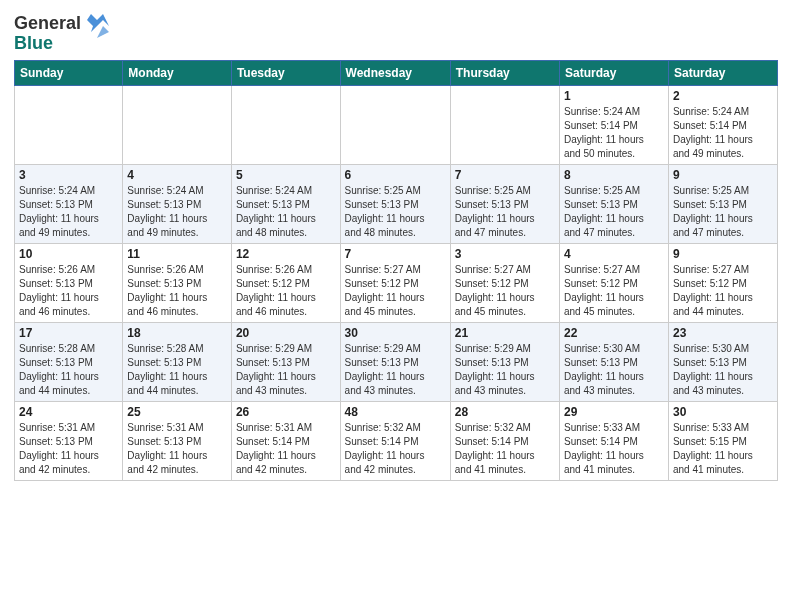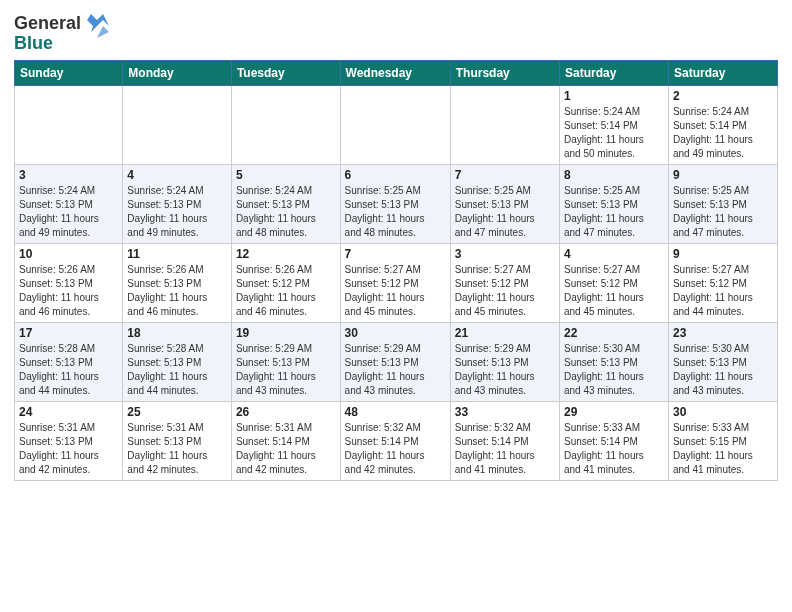--- a/index.html
+++ b/index.html
@@ -267,21 +267,21 @@
 and 44 minutes.</div>
           </td>
           <td>
             <span class="day-num">18</span>
             <div class="day-info" style="white-space: pre-line;">Sunrise: 5:28 AM
 Sunset: 5:13 PM
 Daylight: 11 hours
 and 44 minutes.</div>
           </td>
           <td>
-            <span class="day-num">19</span>
+            <span class="day-num">20</span>
             <div class="day-info" style="white-space: pre-line;">Sunrise: 5:29 AM
 Sunset: 5:13 PM
 Daylight: 11 hours
 and 43 minutes.</div>
           </td>
           <td>
             <span class="day-num">30</span>
             <div class="day-info" style="white-space: pre-line;">Sunrise: 5:29 AM
 Sunset: 5:13 PM
 Daylight: 11 hours
@@ -332,21 +332,21 @@
 and 42 minutes.</div>
           </td>
           <td>
             <span class="day-num">48</span>
             <div class="day-info" style="white-space: pre-line;">Sunrise: 5:32 AM
 Sunset: 5:14 PM
 Daylight: 11 hours
 and 42 minutes.</div>
           </td>
           <td>
-            <span class="day-num">33</span>
+            <span class="day-num">28</span>
             <div class="day-info" style="white-space: pre-line;">Sunrise: 5:32 AM
 Sunset: 5:14 PM
 Daylight: 11 hours
 and 41 minutes.</div>
           </td>
           <td>
             <span class="day-num">29</span>
             <div class="day-info" style="white-space: pre-line;">Sunrise: 5:33 AM
 Sunset: 5:14 PM
 Daylight: 11 hours

